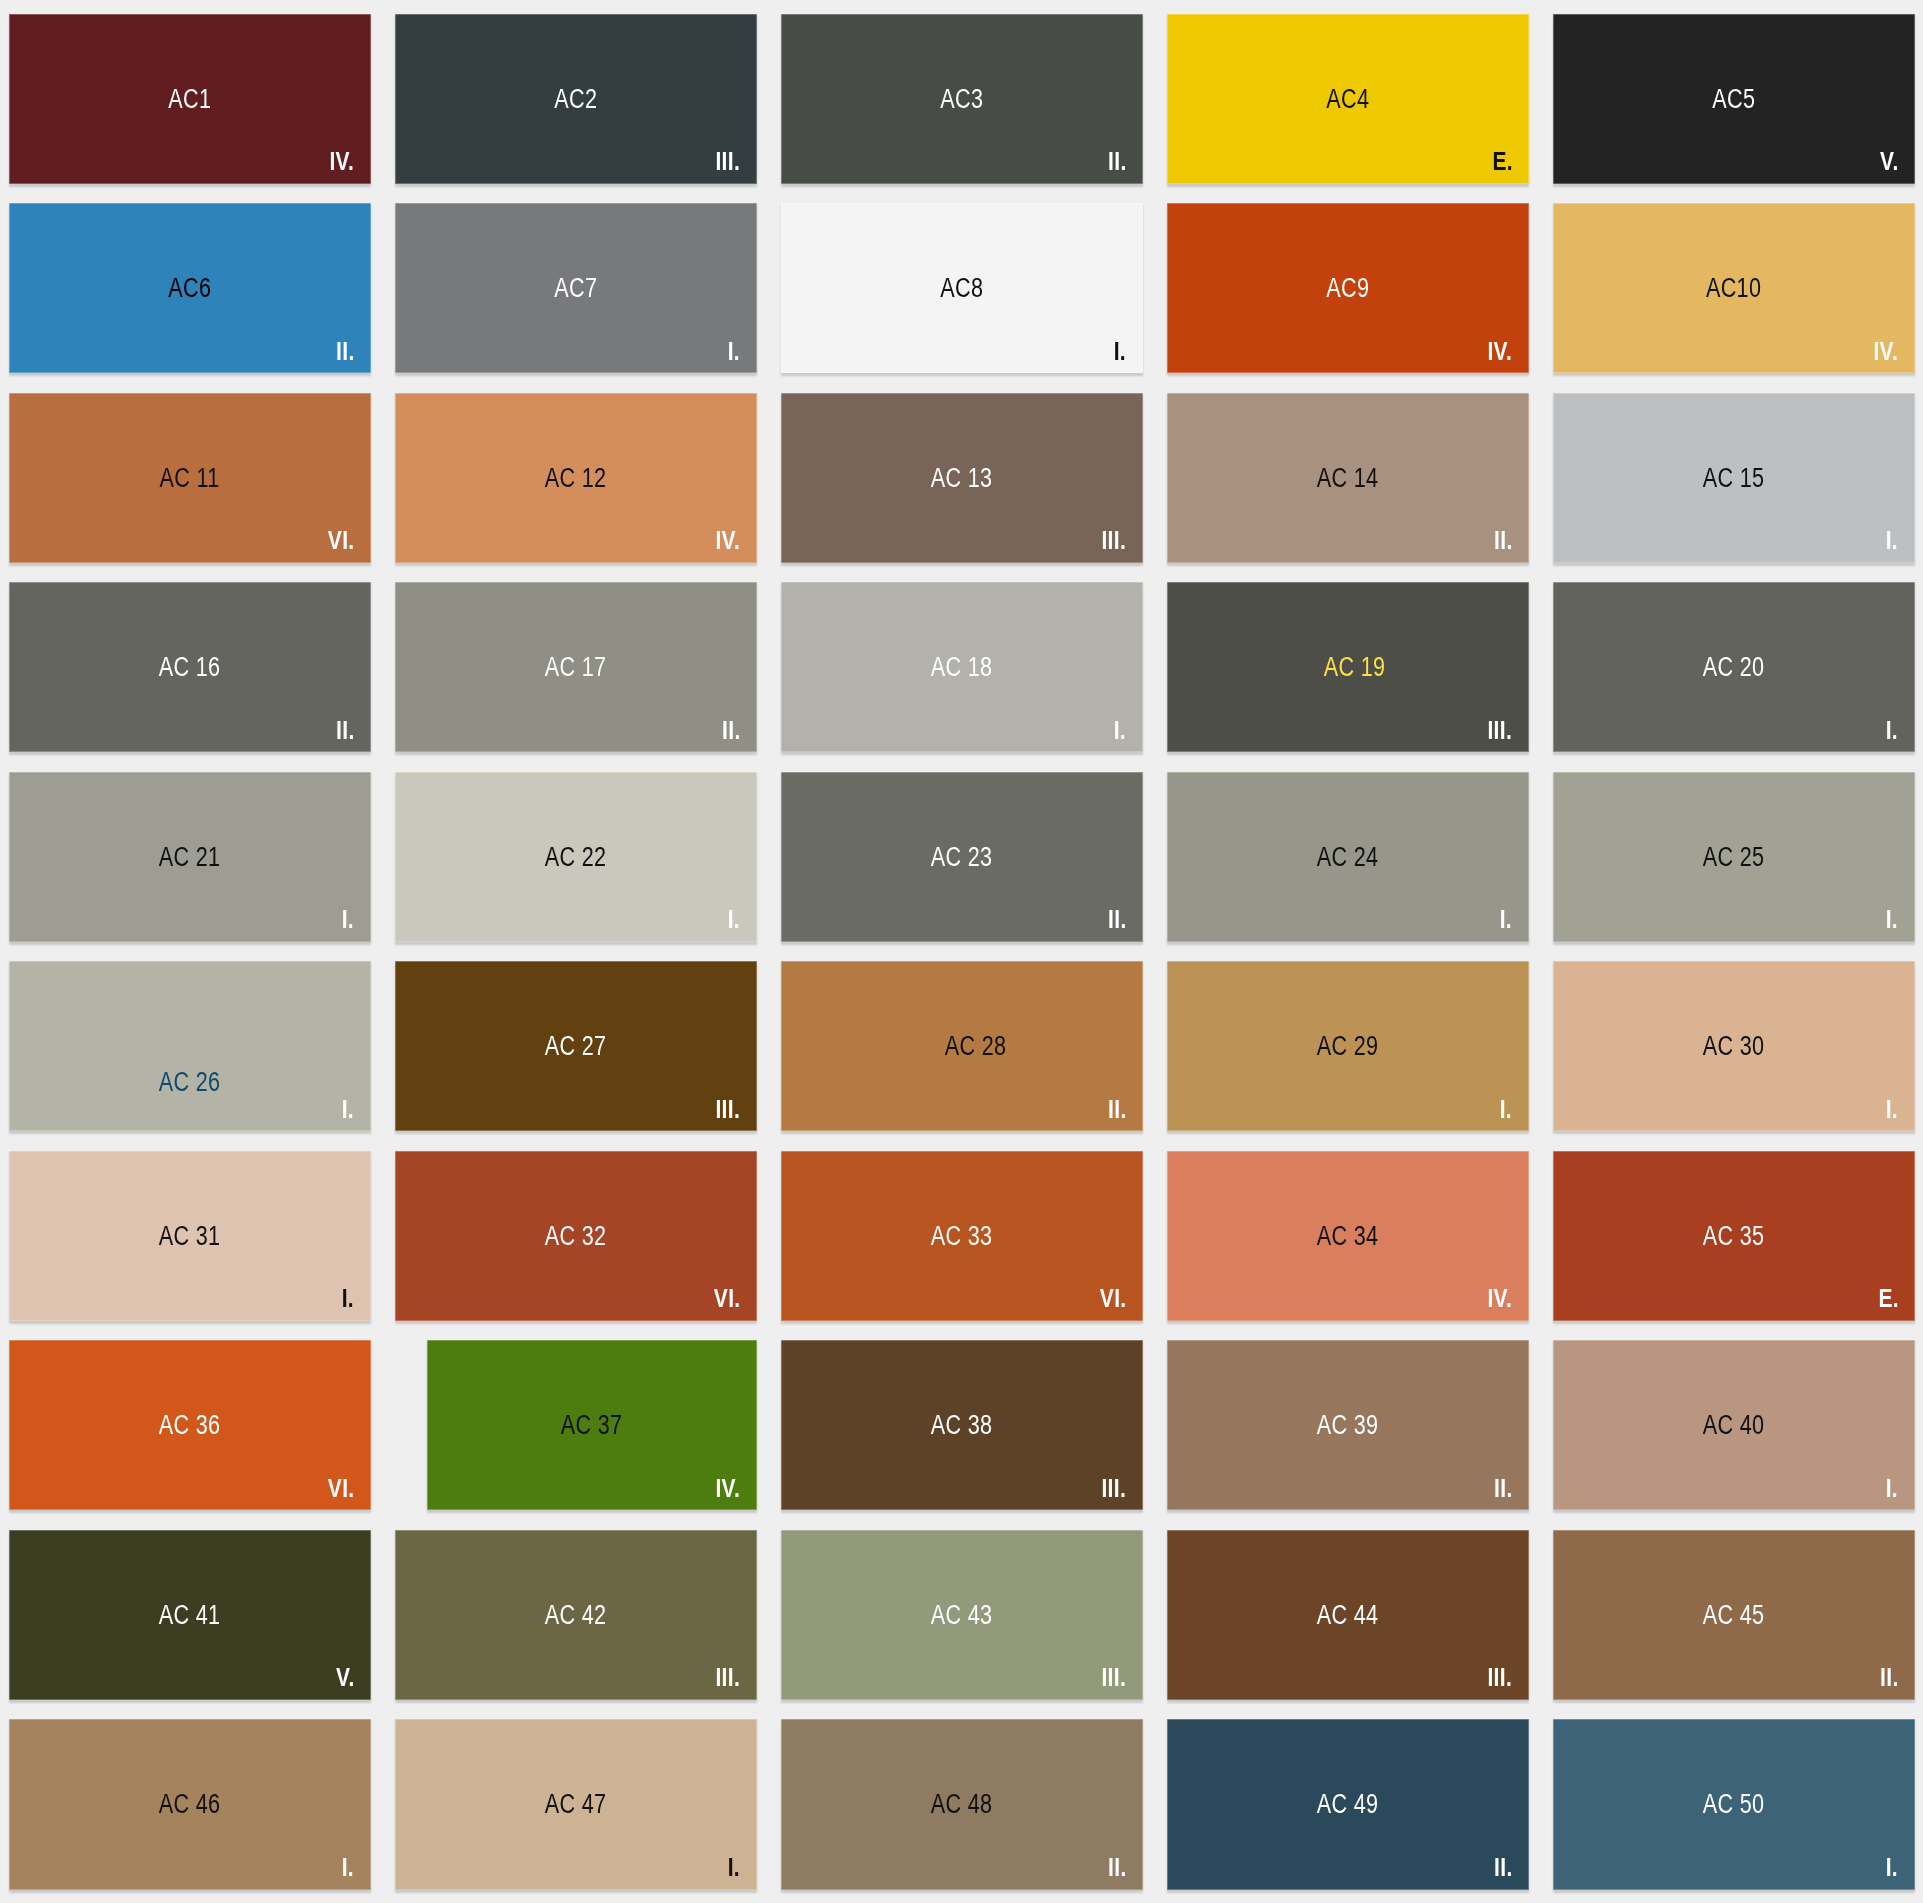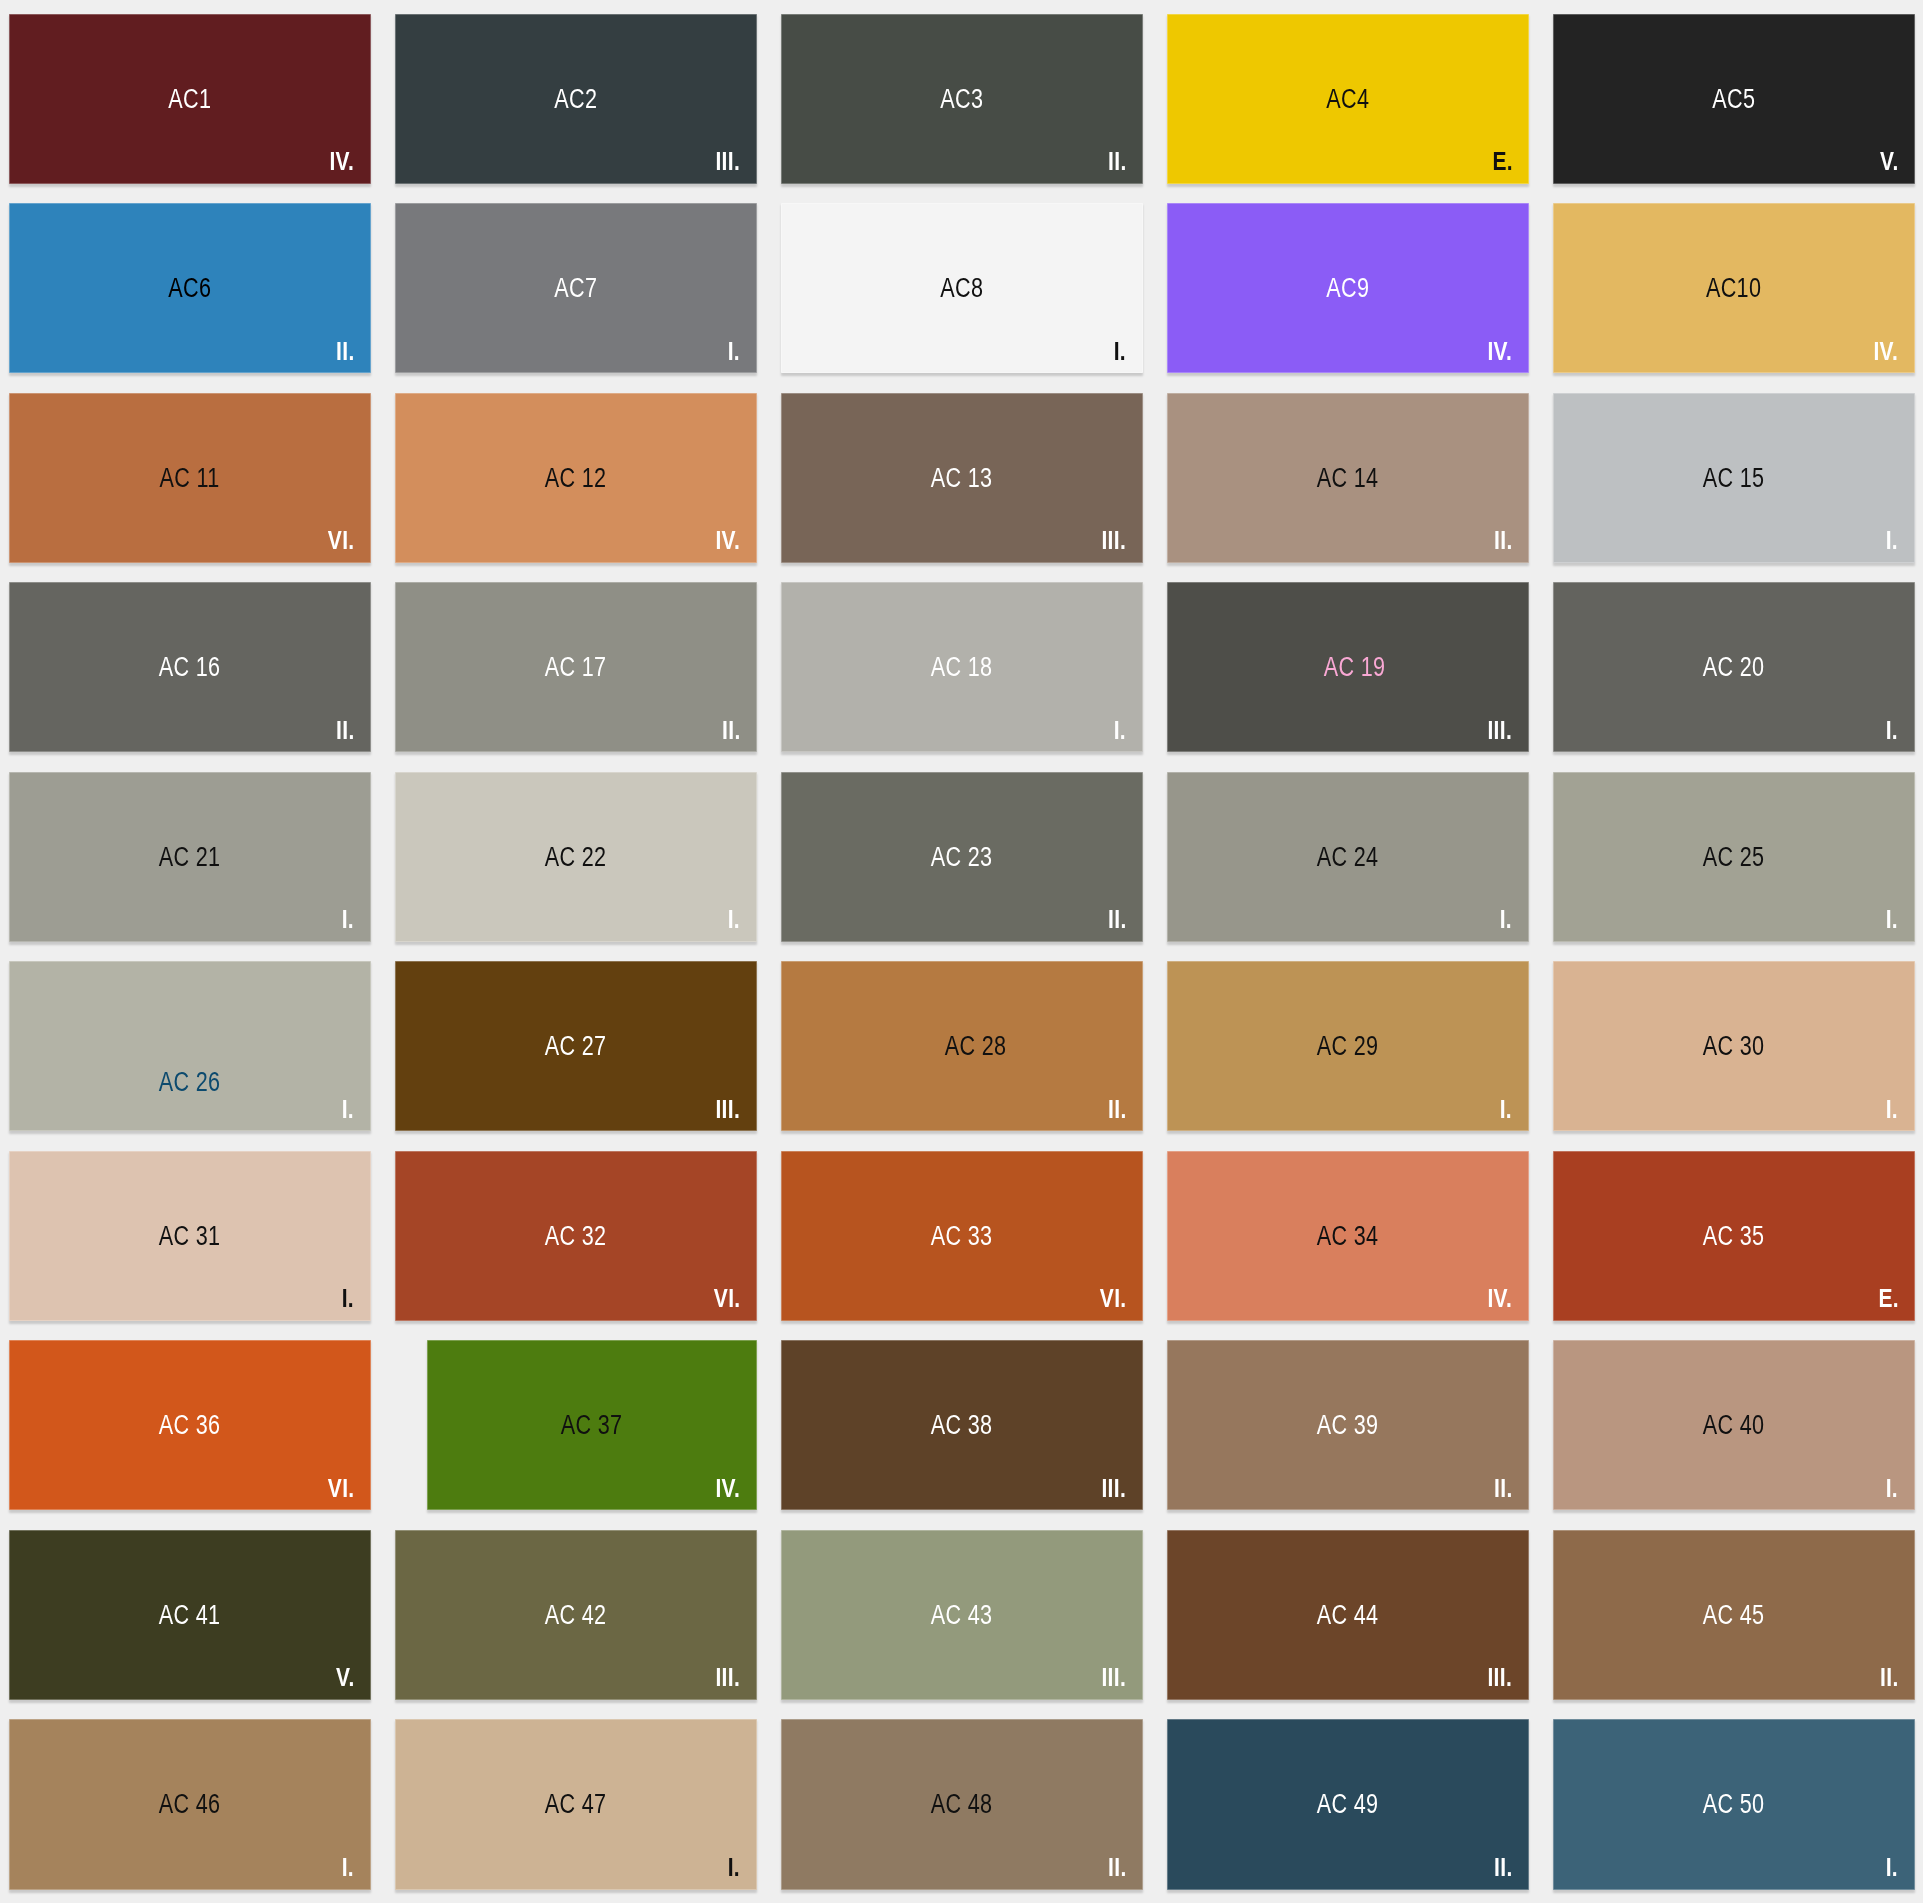--- a/index.html
+++ b/index.html
@@ -100,21 +100,21 @@
       <div class="swatch-class" style="color: rgb(255, 255, 255);"><span>II.</span></div>
     </div>
     <div class="swatch" style="background: rgb(120, 121, 124);">
       <div class="swatch-name" style="color: rgb(255, 255, 255);"><span>AC7</span></div>
       <div class="swatch-class" style="color: rgb(255, 255, 255);"><span>I.</span></div>
     </div>
     <div class="swatch" style="background: rgb(244, 244, 244);">
       <div class="swatch-name" style="color: rgb(16, 16, 16);"><span>AC8</span></div>
       <div class="swatch-class" style="color: rgb(16, 16, 16);"><span>I.</span></div>
     </div>
-    <div class="swatch" style="background: #8b5cf6; padding-left: 8px;">
+    <div class="swatch" style="background: #c2410c; padding-left: 8px;">
       <div class="swatch-name" style="color: rgb(255, 255, 255);"><span>AC9</span></div>
       <div class="swatch-class" style="color: rgb(255, 255, 255);"><span>IV.</span></div>
     </div>
     <div class="swatch" style="background: rgb(227, 184, 97);">
       <div class="swatch-name" style="color: rgb(16, 16, 16);"><span>AC10</span></div>
       <div class="swatch-class" style="color: rgb(255, 255, 255);"><span>IV.</span></div>
     </div>
     <div class="swatch" style="background: rgb(185, 110, 64);">
       <div class="swatch-name" style="color: rgb(16, 16, 16);"><span>AC 11</span></div>
       <div class="swatch-class" style="color: rgb(255, 255, 255);"><span>VI.</span></div>
@@ -141,21 +141,21 @@
     </div>
     <div class="swatch" style="background: rgb(143, 143, 134);">
       <div class="swatch-name" style="color: rgb(255, 255, 255);"><span>AC 17</span></div>
       <div class="swatch-class" style="color: rgb(255, 255, 255);"><span>II.</span></div>
     </div>
     <div class="swatch" style="background: rgb(178, 177, 171);">
       <div class="swatch-name" style="color: rgb(255, 255, 255);"><span>AC 18</span></div>
       <div class="swatch-class" style="color: rgb(255, 255, 255);"><span>I.</span></div>
     </div>
     <div class="swatch" style="background: rgb(78, 78, 73);">
-      <div class="swatch-name" style="color: #f9a8d4; padding-left: 14px;"><span>AC 19</span></div>
+      <div class="swatch-name" style="color: #fde047; padding-left: 14px;"><span>AC 19</span></div>
       <div class="swatch-class" style="color: rgb(255, 255, 255);"><span>III.</span></div>
     </div>
     <div class="swatch" style="background: rgb(99, 99, 94);">
       <div class="swatch-name" style="color: rgb(255, 255, 255);"><span>AC 20</span></div>
       <div class="swatch-class" style="color: rgb(255, 255, 255);"><span>I.</span></div>
     </div>
     <div class="swatch" style="background: rgb(157, 157, 147);">
       <div class="swatch-name" style="color: rgb(16, 16, 16);"><span>AC 21</span></div>
       <div class="swatch-class" style="color: rgb(255, 255, 255);"><span>I.</span></div>
     </div>

